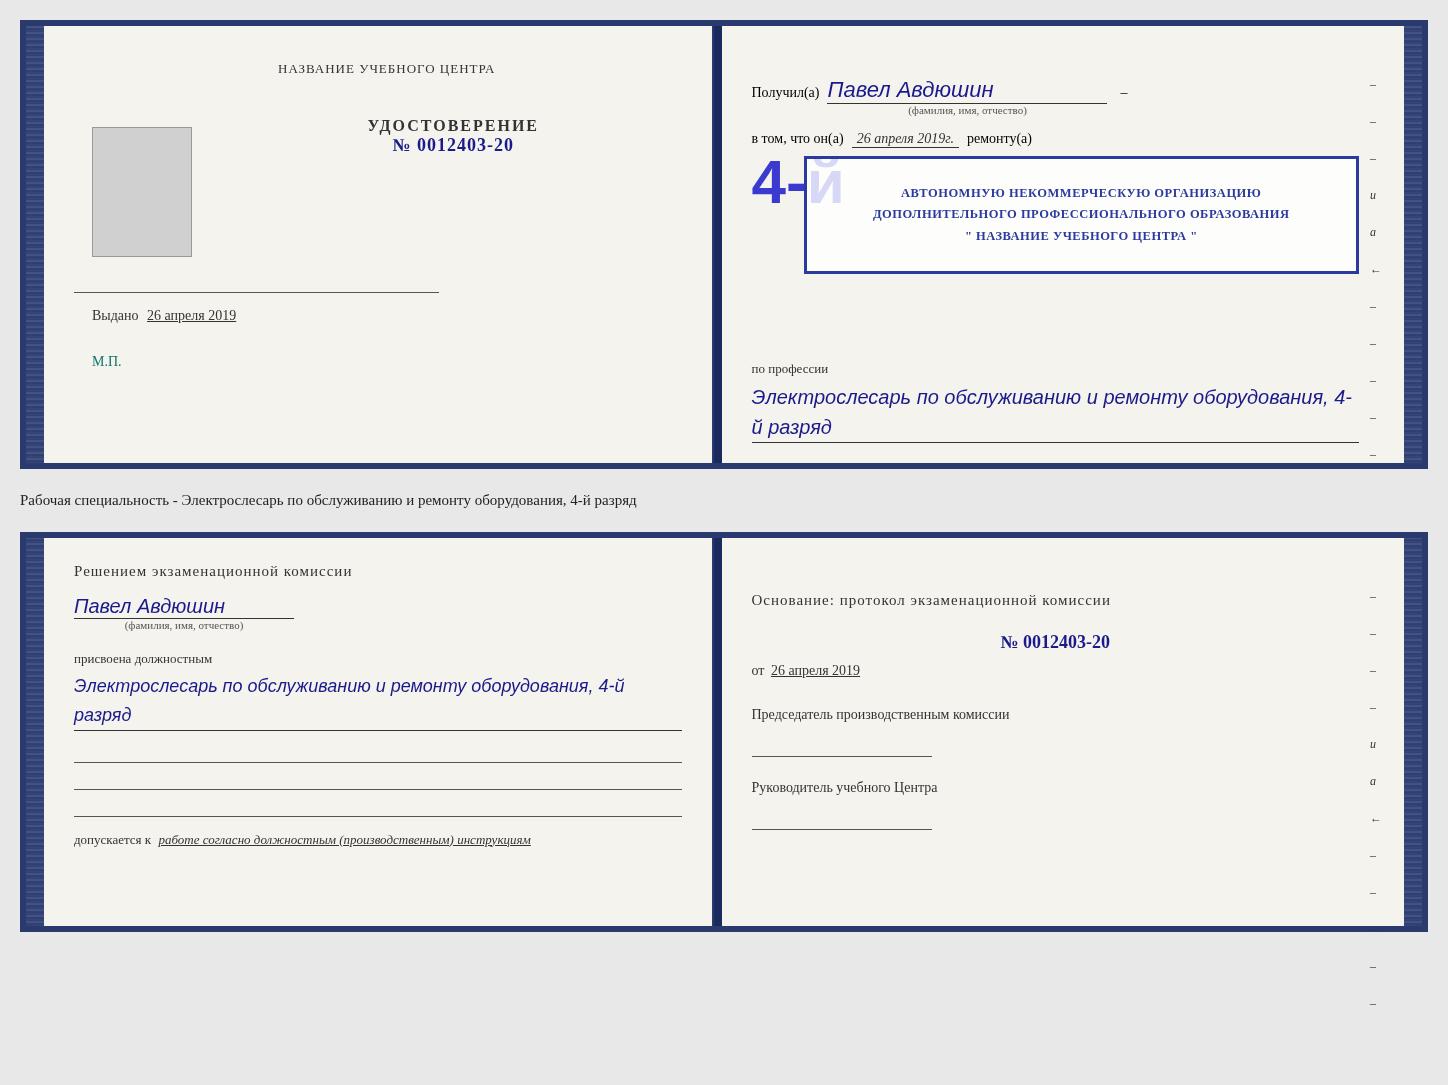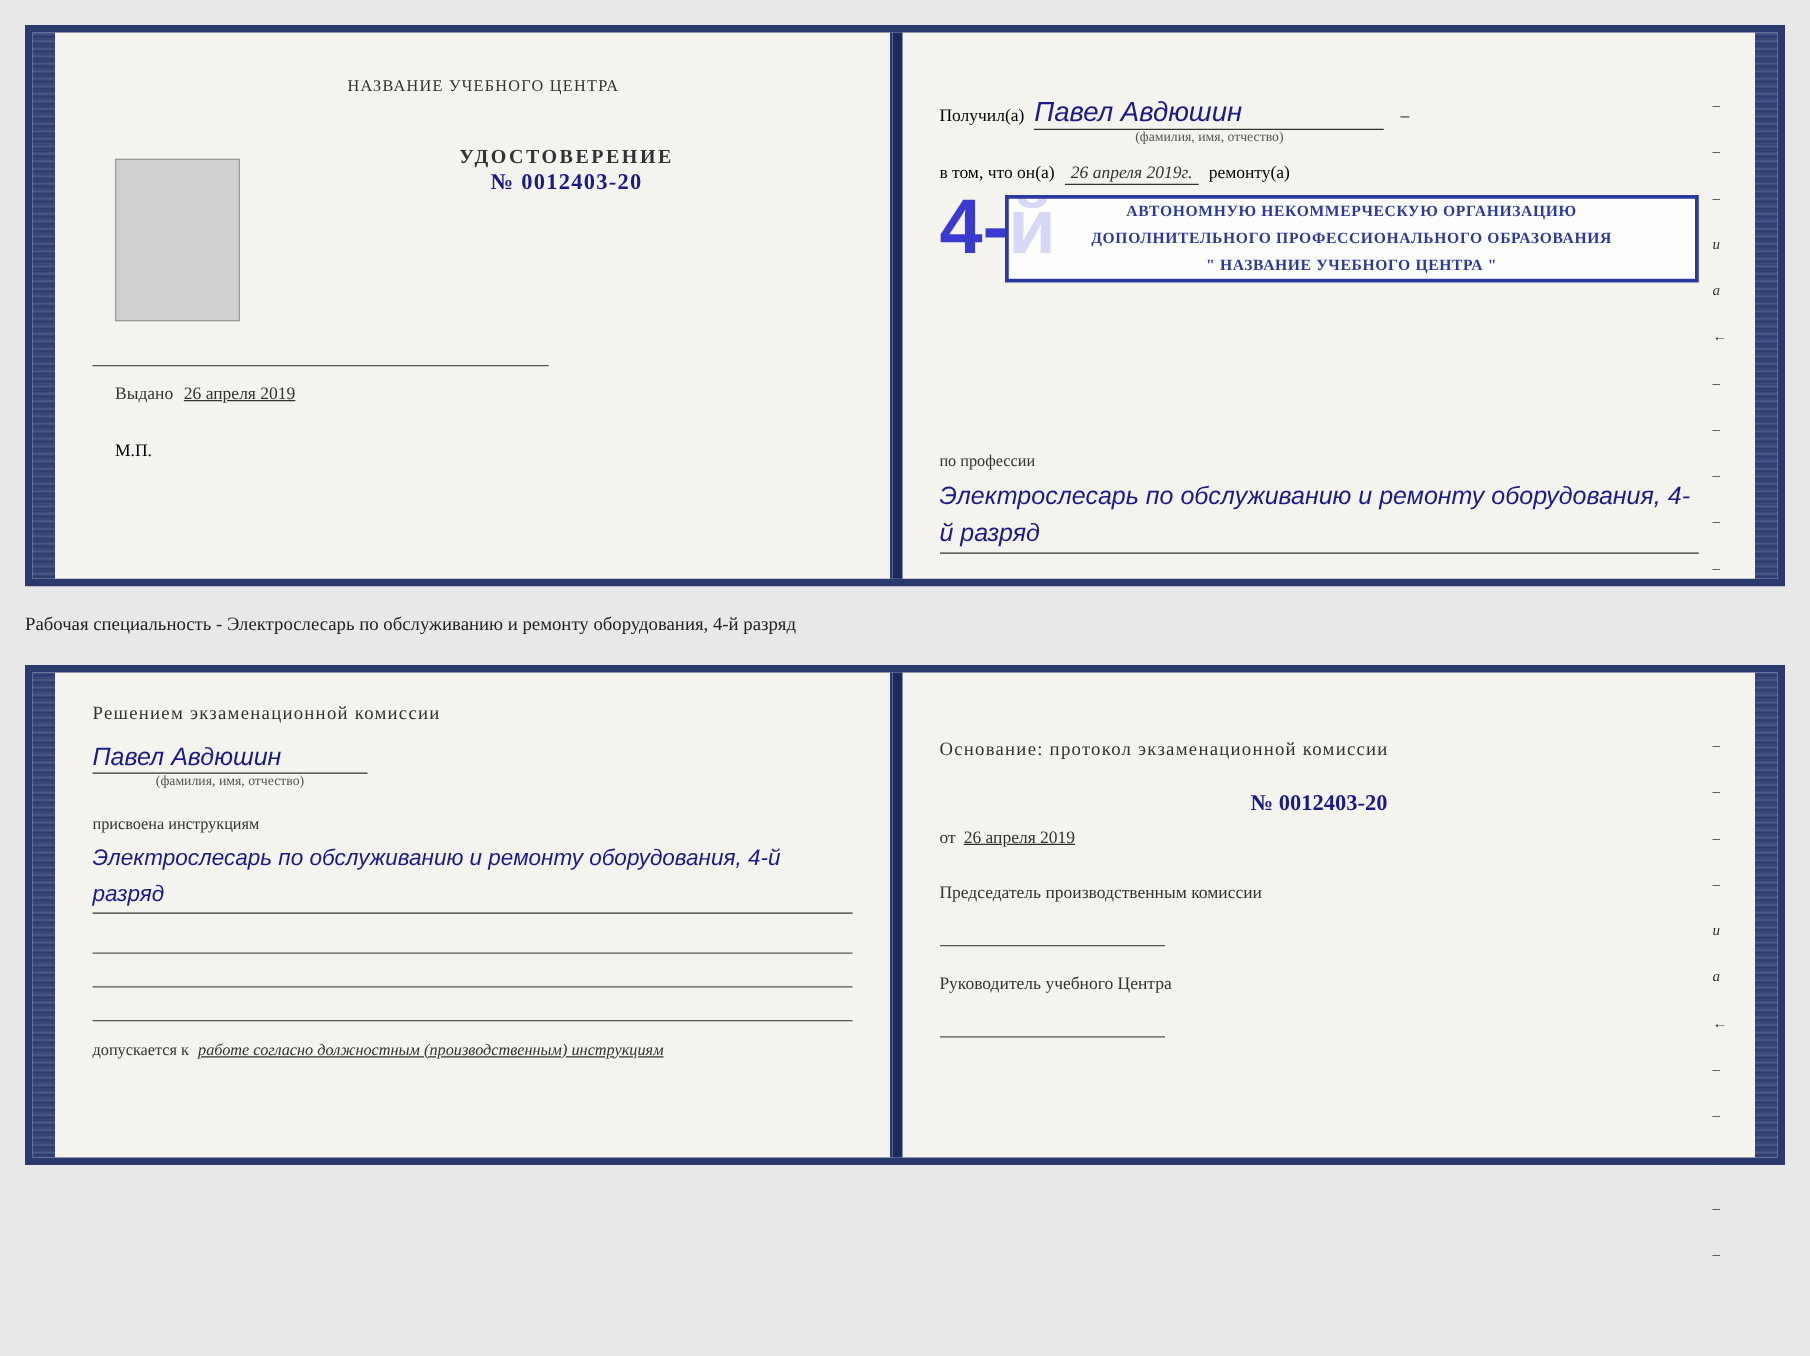--- a/index.html
+++ b/index.html
@@ -81,21 +81,21 @@
     .issued-line {
       margin-top: 20px;
       font-size: 14px;
       color: #333;
       padding-left: 18px;
     }
 
     .mp-label {
       margin-top: 30px;
       font-size: 14px;
-      color: #000000;
+      color: #0f766e;
       padding-left: 18px;
     }
 
     .received-name {
       font-family: 'Segoe UI', sans-serif;
       font-size: 22px;
       color: #1a1a8a;
       font-style: italic;
       border-bottom: 1px solid #333;
       display: inline-block;
@@ -323,21 +323,21 @@
       <div style="margin-top:15px; font-size:14px; display:flex; align-items:baseline; gap:8px; flex-wrap:wrap;">
         <span>в том, что он(а)</span>
         <span class="date-underline">26 апреля 2019г.</span>
         <span>ремонту(а)</span>
       </div>
 
       <div style="position:relative; margin-top:8px; min-height:100px;">
 
         <div style="position:absolute; top:-5px; left:0; font-size:62px; font-weight:bold; color:#1a1acc; font-family:Arial,sans-serif; opacity:0.85; line-height:1; z-index:2;text-align:center;">4-й</div>
 
-        <div style="position:absolute; top:0; left:52px; right:0; border:3px solid #2b3a9e; padding:0 12px; background:rgba(255,255,255,0.8); z-index:3; font-size:12.5px; font-weight:bold; color:#2b3a9e; text-align:center; letter-spacing:0.5px; line-height:1.7;">
+        <div style="position:absolute; top:0; left:52px; right:0; border:3px solid #2b3a9e; padding:24px 12px; background:rgba(255,255,255,0.8); z-index:3; font-size:12.5px; font-weight:bold; color:#2b3a9e; text-align:center; letter-spacing:0.5px; line-height:1.7;">
           <div>АВТОНОМНУЮ НЕКОММЕРЧЕСКУЮ ОРГАНИЗАЦИЮ</div>
           <div>ДОПОЛНИТЕЛЬНОГО ПРОФЕССИОНАЛЬНОГО ОБРАЗОВАНИЯ</div>
           <div>" НАЗВАНИЕ УЧЕБНОГО ЦЕНТРА "</div>
         </div>
       </div>
 
       <div class="profession-block" style="margin-top:105px;">
         <div class="profession-label">по профессии</div>
         <span class="profession-value">Электрослесарь по обслуживанию и ремонту оборудования, 4-й разряд</span>
       </div>
@@ -367,21 +367,21 @@
     <div style="width:18px; background: repeating-linear-gradient(0deg, #3a4a7a 0px, #2b3a6e 2px, #4a5a8a 4px, #2b3a6e 6px);"></div>
 
     <div class="doc-half" style="flex:1; padding: 25px 30px 25px 30px; border-right: 2px solid #2b3a6e;">
       <div class="decision-title">Решением экзаменационной комиссии</div>
 
       <div style="display:inline-flex; flex-direction:column; margin-bottom:5px;">
         <span class="person-name-bottom">Павел Авдюшин</span>
         <span class="small-label-center">(фамилия, имя, отчество)</span>
       </div>
 
-      <div class="qualification-label">присвоена инструкциям</div>
+      <div class="qualification-label">присвоена должностным</div>
 
       <span class="qualification-value">Электрослесарь по обслуживанию и ремонту оборудования, 4-й разряд</span>
 
       
       <div class="lines-block">
         <div class="underline-row"></div>
         <div class="underline-row"></div>
         <div class="underline-row"></div>
       </div>
 

